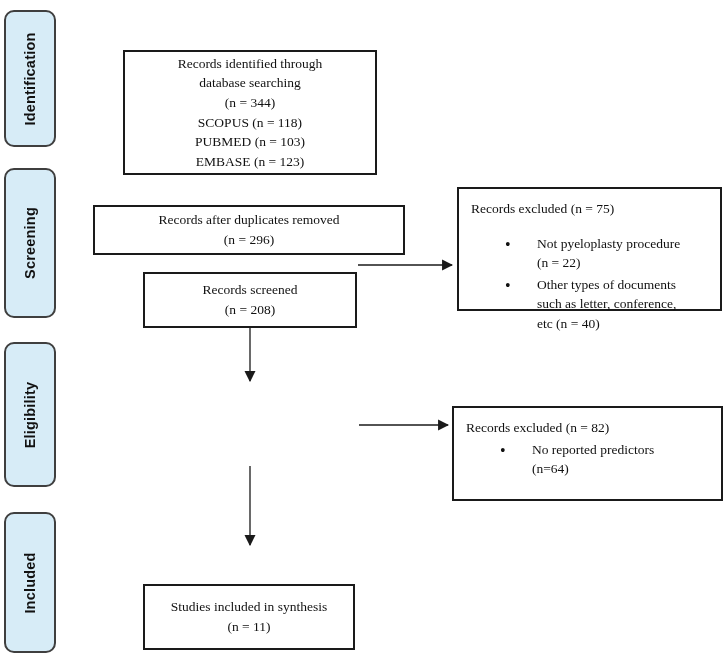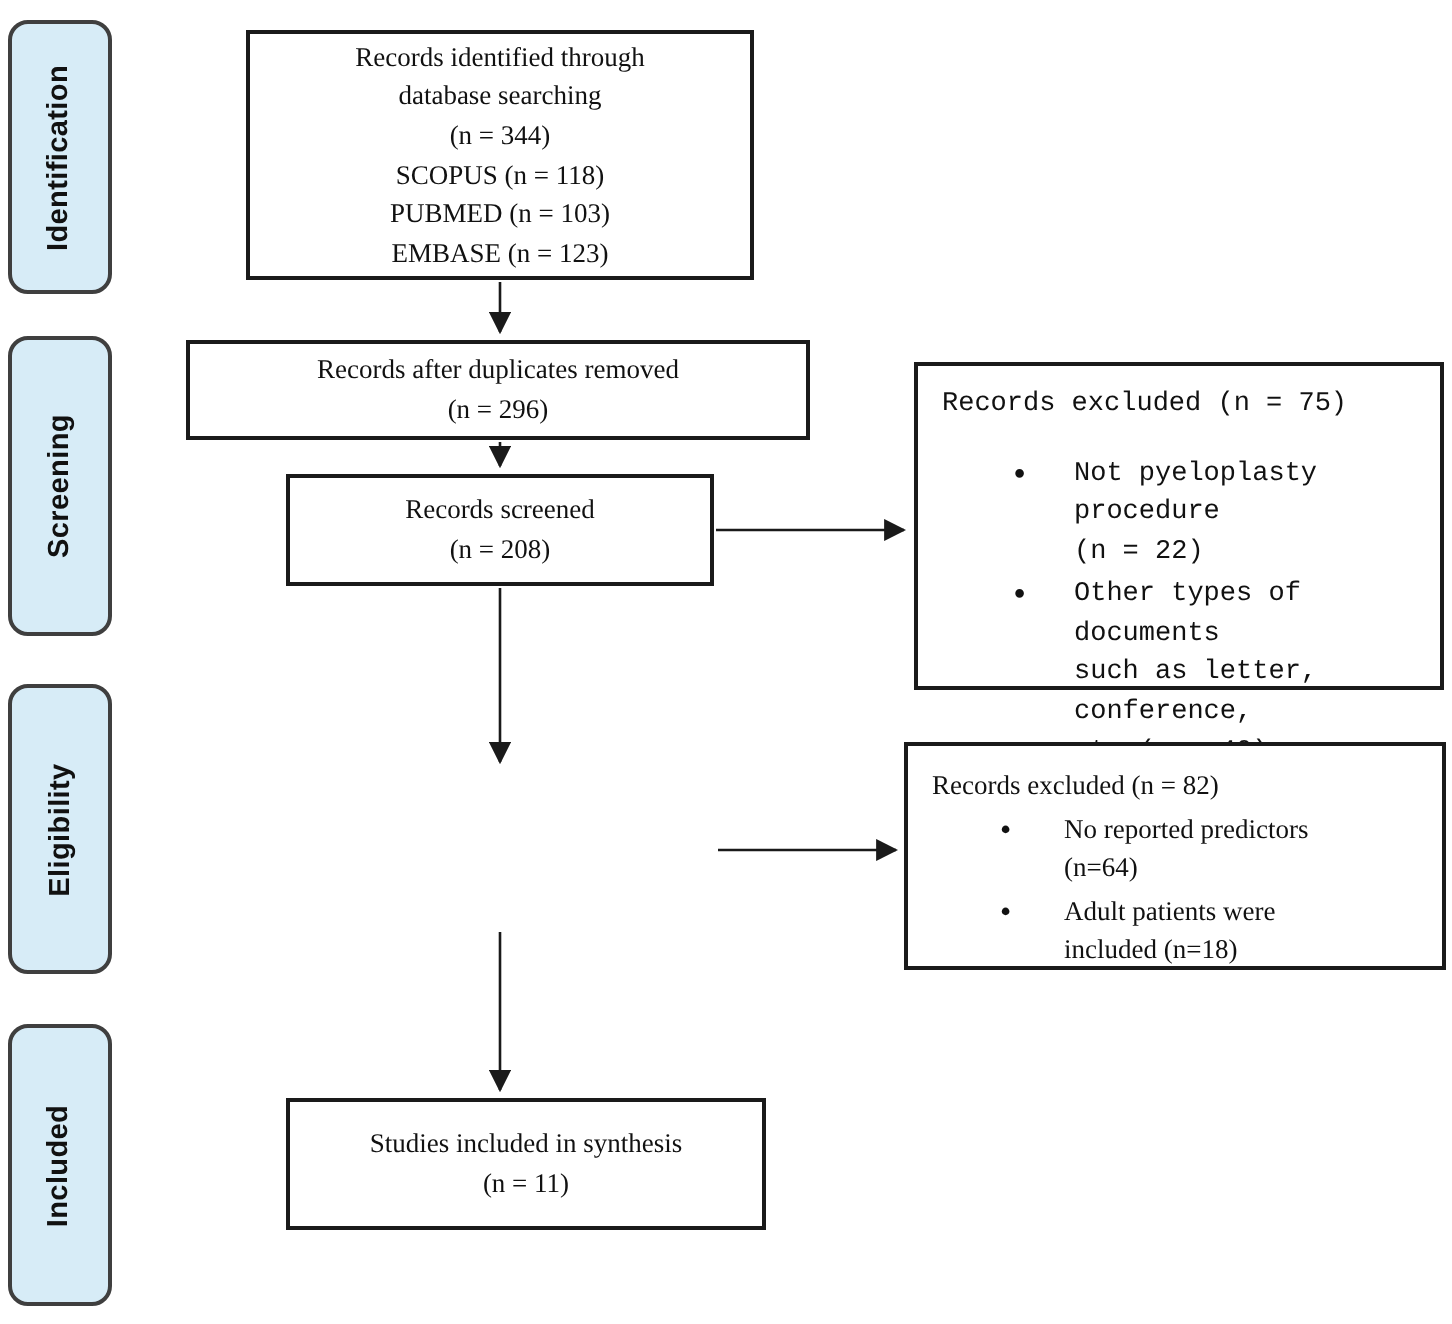--- a/index.html
+++ b/index.html
@@ -21,35 +21,35 @@
     font-size:14.5px; color:#111111; letter-spacing:0.2px;
   }
   .stage-identification { top:10px;  height:137px; }
   .stage-screening      { top:168px; height:150px; }
   .stage-eligibility    { top:342px; height:145px; }
   .stage-included       { top:512px; height:141px; }
 
   
   .fbox {
     position:absolute; background:#ffffff; border:2px solid #1a1a1a;
-    box-sizing:border-box; color:#111111;
+    box-sizing:border-box; color:#111111;margin-top:35px;
   }
   .fbox.center {
     display:flex; align-items:center; justify-content:center; text-align:center;
   }
   .fbox .boxtext {
     white-space:pre-line; font-size:13.5px; line-height:1.45; color:#111111;
   }
   .box-identified  { left:123px; top:15px;  width:254px; height:125px; }
   .box-duplicates  { left:93px;  top:170px; width:312px; height:50px;  }
   .box-screened    { left:143px; top:237px; width:214px; height:56px;  }
-  .box-excluded-1  { left:457px; top:181px; width:265px; height:164px;font-family:Liberation Mono, monospace; }
+  .box-excluded-1  { left:457px; top:152px; width:265px; height:124px; }
   .box-fulltext    { left:143px; top:385px; width:215px; height:80px;  }
-  .box-excluded-2  { left:452px; top:371px; width:271px; height:114px; }
-  .box-synthesis   { left:143px; top:549px; width:240px; height:66px;  }
+  .box-excluded-2  { left:452px; top:371px; width:271px; height:95px; }
+  .box-synthesis   { left:143px; top:549px; width:212px; height:66px;  }
 
   
   .excl { padding:10px 12px; font-size:13.5px; line-height:1.45; }
   .excl .excl-title { white-space:nowrap; }
   .excl ul { list-style:none; margin:0; padding:0; }
   .excl li { position:relative; padding-left:66px; white-space:pre-line; }
   .excl li::before {
     content:"\2022"; position:absolute; left:34px; top:-1px; font-size:16px; color:#111;
   }
   .box-excluded-1 ul { margin-top:15px; }
@@ -121,22 +121,20 @@
 etc (n = 40)</li>
     </ul>
   </div>
 
 
   <div class="fbox excl box-excluded-2">
     <div class="excl-title">Records excluded (n = 82)</div>
     <ul>
       <li>No reported predictors
 (n=64)</li>
-      <li>Adult patients were
-included (n=18)</li>
     </ul>
   </div>
 
   <div class="fbox center box-synthesis">
     <span class="boxtext">Studies included in synthesis
 (n = 11)</span>
   </div>
 
 </div>
 

